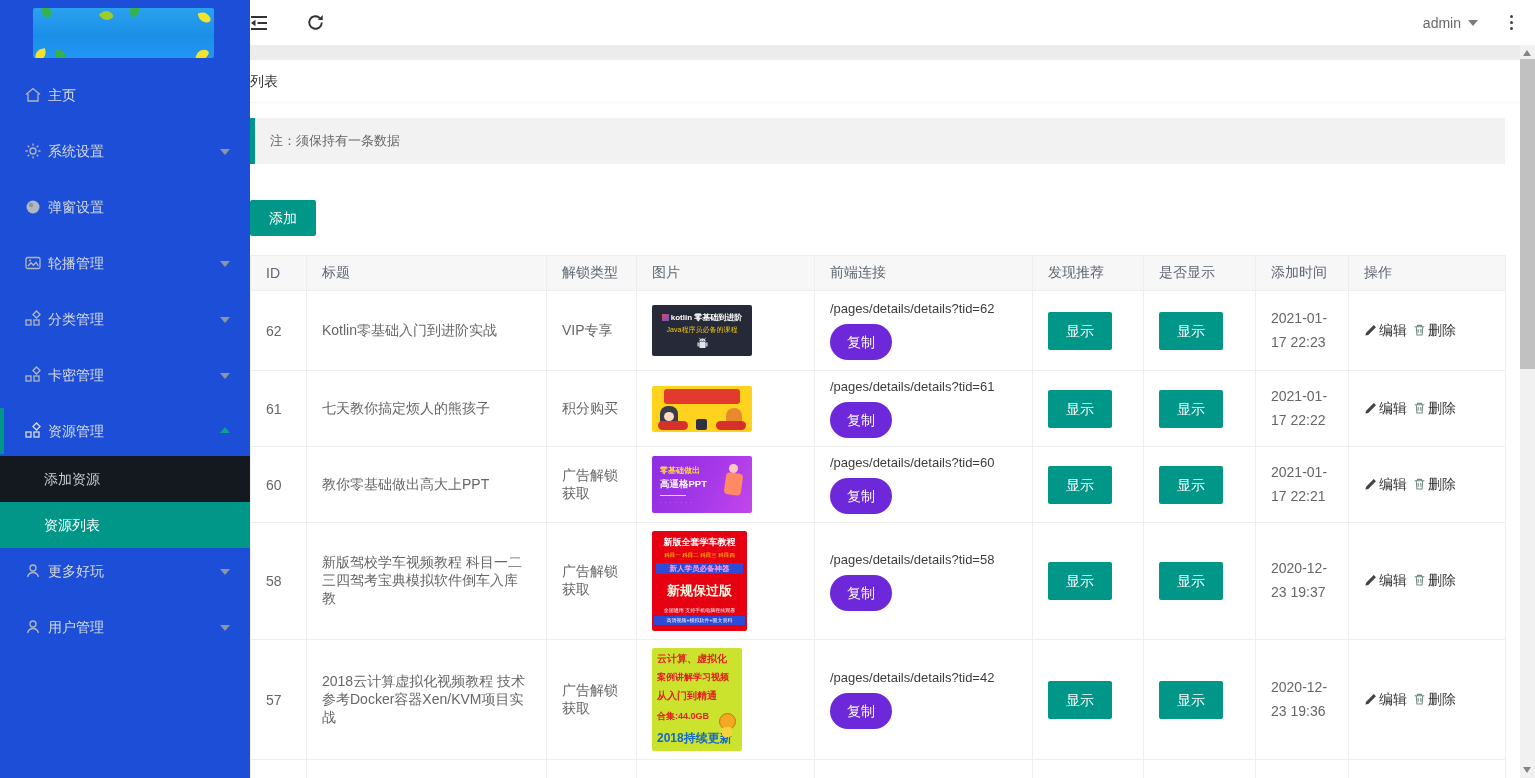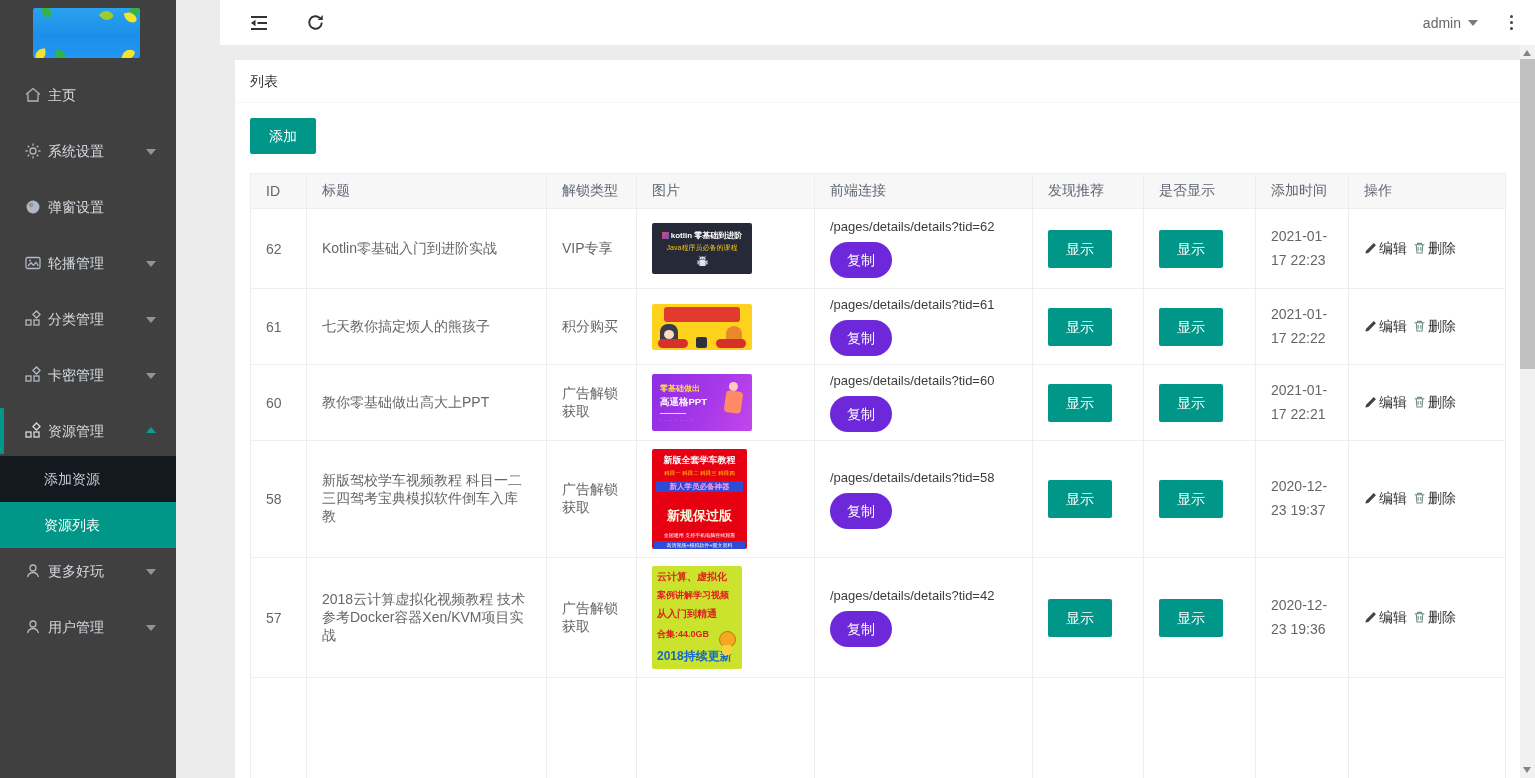--- a/index.html
+++ b/index.html
@@ -1,21 +1,21 @@
 <!DOCTYPE html>
 <html><head>
 <meta charset="utf-8">
 <style>
   * { box-sizing: border-box; margin: 0; padding: 0; }
   html,body { width:1535px; height:778px; overflow:hidden;
     font-family:"Liberation Sans","DejaVu Sans",sans-serif; background:#ececec; }
 
   
-  .sidebar { position:absolute; left:0; top:0; width:176px; height:778px;
-    background:#404040; z-index:5; }
+  .sidebar { position:absolute; left:0; top:0; width:250px; height:778px;
+    background:#1d4ed8; z-index:5; }
   .logo { position:relative; margin:8px 36px 0 33px; height:50px; border-radius:2px;
     background:linear-gradient(180deg,#2aa2ee 0%,#1b8fe8 55%,#2196f3 100%); overflow:hidden; }
   .leaf { position:absolute; width:11px; height:11px; border-radius:0 100% 4px 100%; }
   .leaf.g  { background:#35b24a; }
   .leaf.y  { background:#f3e32c; }
   .leaf.yg { background:#9ccc2e; }
   .l1{top:-2px;left:8px;transform:rotate(25deg);}
   .l2{top:2px;left:68px;transform:rotate(-40deg);}
   .l3{top:-3px;left:96px;transform:rotate(60deg);}
   .l4{top:4px;right:4px;transform:rotate(-15deg);}
@@ -131,21 +131,21 @@
   .t60-dots { color:rgba(255,255,255,.75); font-size:5px; margin-top:3px; letter-spacing:1px; }
   .t60-p { position:absolute; right:8px; top:8px; width:26px; height:40px; }
   .t60-p::before { content:""; position:absolute; right:6px; top:0; width:9px; height:9px;
     border-radius:50%; background:#ffccbc; }
   .t60-p::after { content:""; position:absolute; right:2px; top:9px; width:17px; height:22px;
     border-radius:4px; background:#ff8a65; transform:rotate(8deg); }
 
   .t58 { width:95px; height:100px; background:#e60012; text-align:center; padding-top:5px; }
   .t58-l1 { color:#fff; font-size:9px; font-weight:bold; white-space:nowrap; }
   .t58-l2 { color:#ffe400; font-size:5.5px; margin-top:3px; white-space:nowrap; }
-  .t58-l3 { margin:4px 4px 15px; background:#2e4bd8; color:#ff9ae0; font-size:7.5px;
+  .t58-l3 { margin:4px 4px 8px; background:#2e4bd8; color:#ff9ae0; font-size:7.5px;
     font-weight:bold; line-height:11px; white-space:nowrap; }
   .t58-l4 { color:#fffbe0; font-size:13px; font-weight:bold; margin-top:4px; white-space:nowrap; }
   .t58-l5 { color:#fff; font-size:5px; margin-top:7px; white-space:nowrap; }
   .t58-l6 { margin:3px 2px 0; background:#2e4bd8; color:#fff; font-size:5px;
     line-height:9px; white-space:nowrap; }
 
   .t57 { width:90px; height:103px; background:#cbe32d; padding:4px 0 0 5px; }
   .t57-l1 { color:#e02020; font-size:10px; font-weight:bold; white-space:nowrap; }
   .t57-l2 { color:#e02020; font-size:9px; font-weight:bold; margin-top:5px; white-space:nowrap; }
   .t57-l3 { color:#e02020; font-size:10px; font-weight:bold; margin-top:5px; white-space:nowrap; }
@@ -301,20 +301,21 @@
 <div class="scrollbar">
   <i class="sb-arrow sb-up"></i>
   <div class="sb-thumb"></div>
   <i class="sb-arrow sb-down"></i>
 </div>
 
 <main class="content">
   <div class="card">
     <div class="card-head">列表</div>
     <div class="card-body">
+      <div class="note">注：须保持有一条数据</div>
       <button class="btn-add">添加</button>
 
       <table>
         <colgroup>
           <col style="width:56px">
             <col style="width:240px">
             <col style="width:90px">
           <col style="width:178px">
             <col style="width:218px">
             <col style="width:111px">

